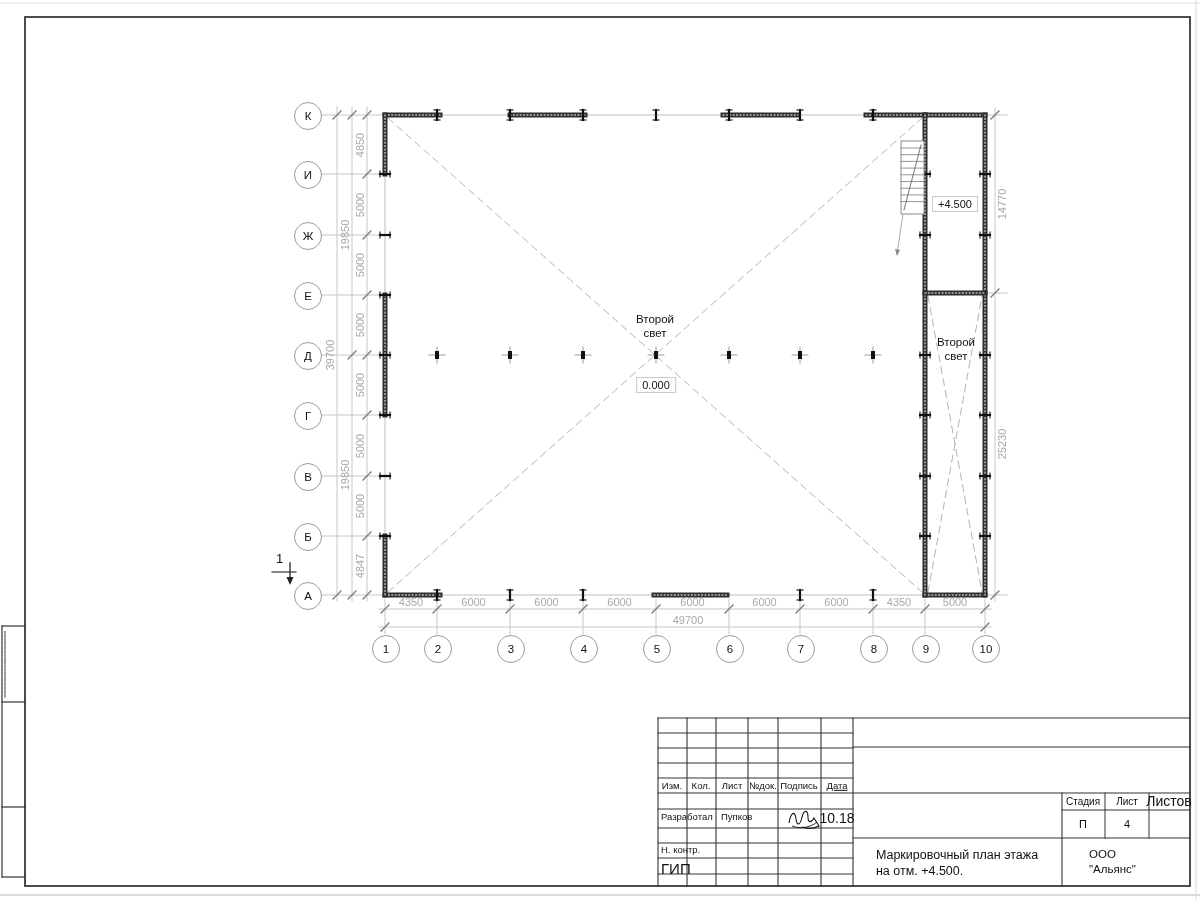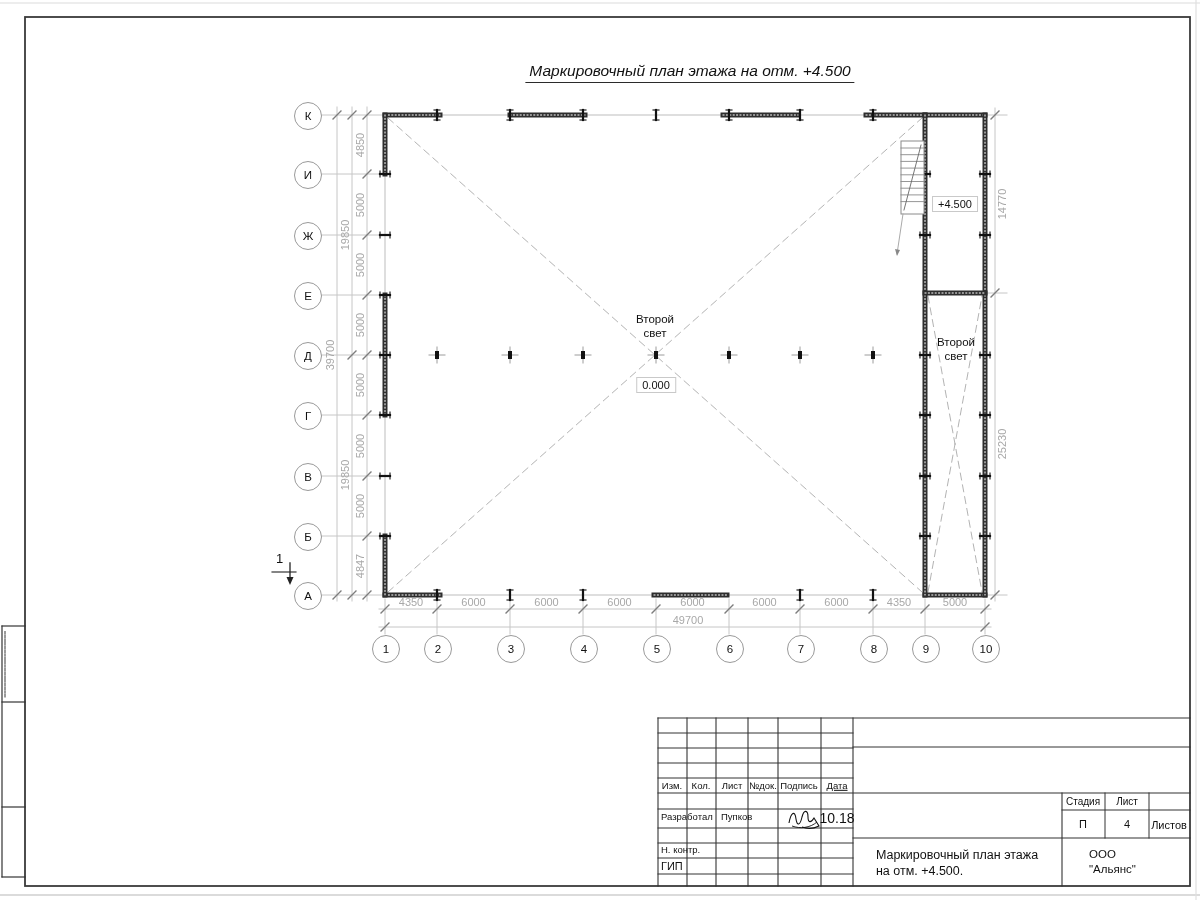--- a/index.html
+++ b/index.html
@@ -281,35 +281,34 @@
       <line x1="853" y1="747" x2="1190" y2="747" stroke="#333" stroke-width="1" stroke-linecap="square"></line>
       <line x1="853" y1="838" x2="1190" y2="838" stroke="#333" stroke-width="1.1" stroke-linecap="square"></line>
       <line x1="1062" y1="793" x2="1062" y2="886" stroke="#333" stroke-width="1.1" stroke-linecap="square"></line>
       <line x1="1105" y1="793" x2="1105" y2="838" stroke="#333" stroke-width="1" stroke-linecap="square"></line>
       <line x1="1149" y1="793" x2="1149" y2="838" stroke="#333" stroke-width="1" stroke-linecap="square"></line>
       <line x1="1062" y1="810" x2="1190" y2="810" stroke="#333" stroke-width="1" stroke-linecap="square"></line>
       <path d="M789 823 c2 -11 6 -13 7 -4 c1 7 4 7 6 -2 c2 -8 6 -7 6 0 c0 6 3 6 6 1 l5 8 c-6 3 -12 3 -17 1" fill="none" stroke="#111" stroke-width="1.1"></path>
       <path d="M792 826 c8 3 18 2 25 -4" fill="none" stroke="#111" stroke-width="0.9"></path>
     </svg>
 
-  <div id="title">Маркировочный план этажа на отм. +4.500</div>
 
   <div class="lbl" style="left:655px;top:326px;font-size:11.5px">Второй
 свет</div>
   <div class="lbl" style="left:956px;top:349px;font-size:11.5px">Второй
 свет</div>
   <div class="lvl" style="left:656px;top:385px">0.000</div>
   <div class="lvl" style="left:955px;top:204px">+4.500</div>
   <div class="secmark" style="left:276px;top:551px">1</div>
 
   <div class="tb" style="left:661px;top:811px;font-size:9.5px">Разработал</div>
   <div class="tb" style="left:721px;top:811px;font-size:9.5px">Пупков</div>
   <div class="tbc" style="left:837px;top:818px;font-size:14px">10.18</div>
   <div class="tb" style="left:661px;top:844px;font-size:9.5px">Н. контр.</div>
-  <div class="tb" style="left:661px;top:860px;font-size:11px">ГИП</div>
+  <div class="tb" style="left:661px;top:860px;font-size:15px">ГИП</div>
   <div class="tbc" style="left:1083px;top:824px;font-size:11px">П</div>
   <div class="tbc" style="left:1127px;top:824px;font-size:11px">4</div>
   <div class="tbc" style="left:1169px;top:824px;font-size:11px"></div>
   <div class="tbc" style="left:957px;top:863px;font-size:12.5px">Маркировочный план этажа
 на отм. +4.500.</div>
   <div class="tbc" style="left:1126px;top:862px;font-size:11.5px">ООО "Альянс"</div>
 <div class="bubble" style="left: 294px; top: 102px;">К</div>
     <div class="bubble" style="left: 294px; top: 161px;">И</div>
     <div class="bubble" style="left: 294px; top: 222px;">Ж</div>
     <div class="bubble" style="left: 294px; top: 282px;">Е</div>
@@ -352,14 +351,14 @@
     <div class="dim rot" style="left: 1002px; top: 204px;">14770</div>
     <div class="dim rot" style="left: 1002px; top: 444px;">25230</div>
     <div class="tbc" style="left: 672px; top: 786px; font-size: 9.5px;">Изм.</div>
     <div class="tbc" style="left: 701px; top: 786px; font-size: 9.5px;">Кол.</div>
     <div class="tbc" style="left: 732px; top: 786px; font-size: 9.5px;">Лист</div>
     <div class="tbc" style="left: 763px; top: 786px; font-size: 9.5px;">№док.</div>
     <div class="tbc" style="left: 799px; top: 786px; font-size: 9.5px;">Подпись</div>
     <div class="tbc" style="left: 837px; top: 786px; font-size: 9.5px; text-decoration: underline;">Дата</div>
     <div class="tbc" style="left: 1083px; top: 801px; font-size: 10px;">Стадия</div>
     <div class="tbc" style="left: 1127px; top: 801px; font-size: 10px;">Лист</div>
-    <div class="tbc" style="left: 1169px; top: 825px; font-size: 11px;">Листов</div>
+    <div class="tbc" style="left: 1169px; top: 801px; font-size: 14px;">Листов</div>
   </div>
 
 </body></html>

